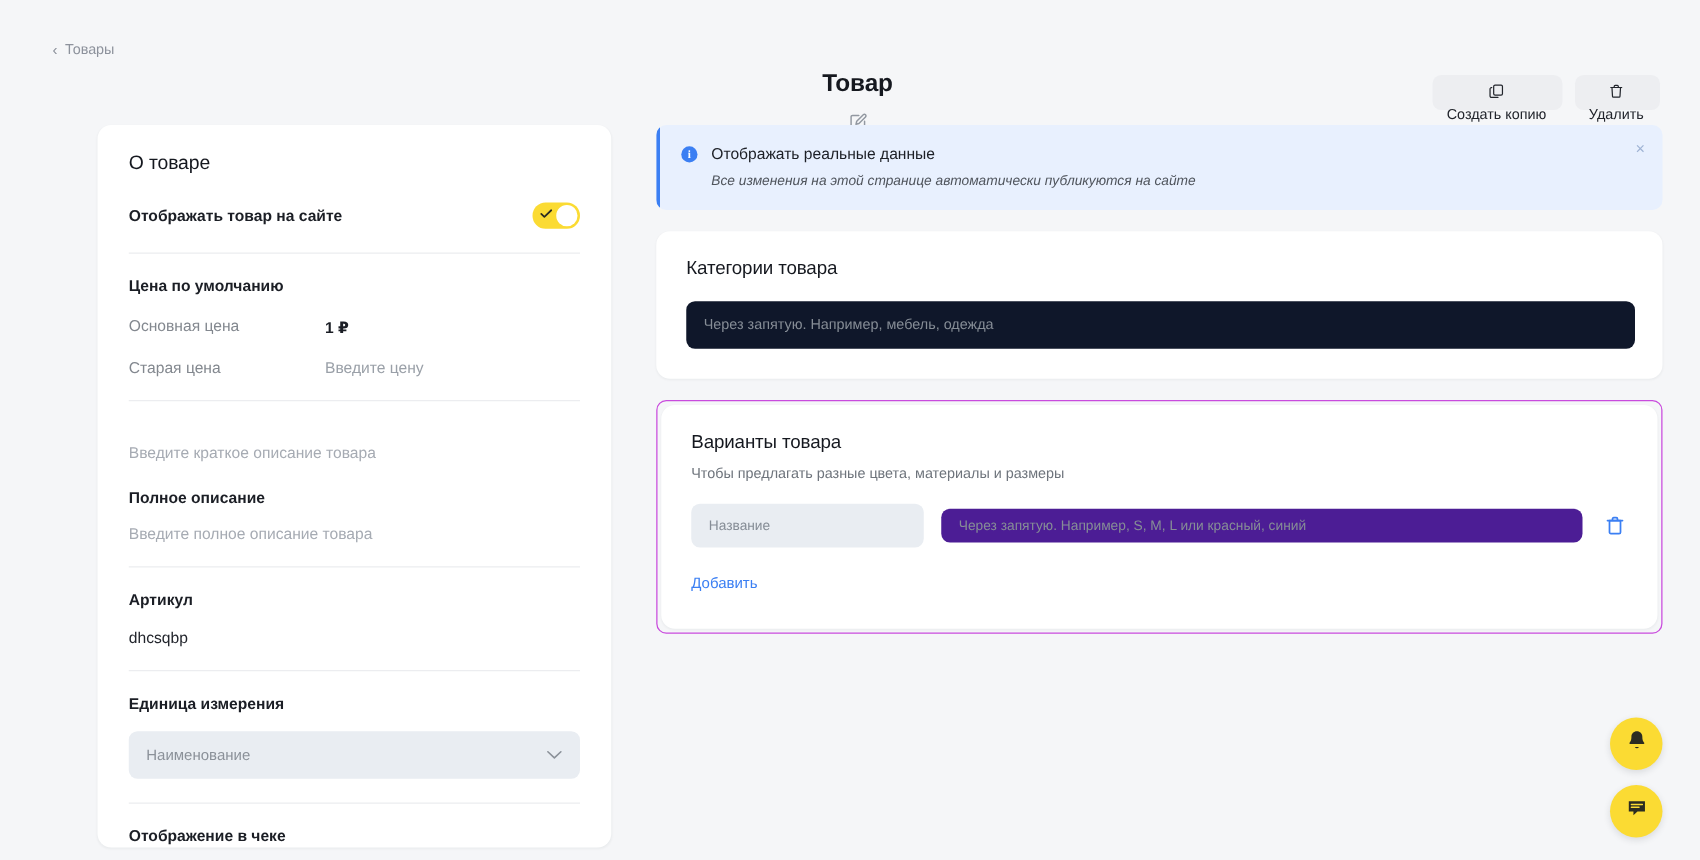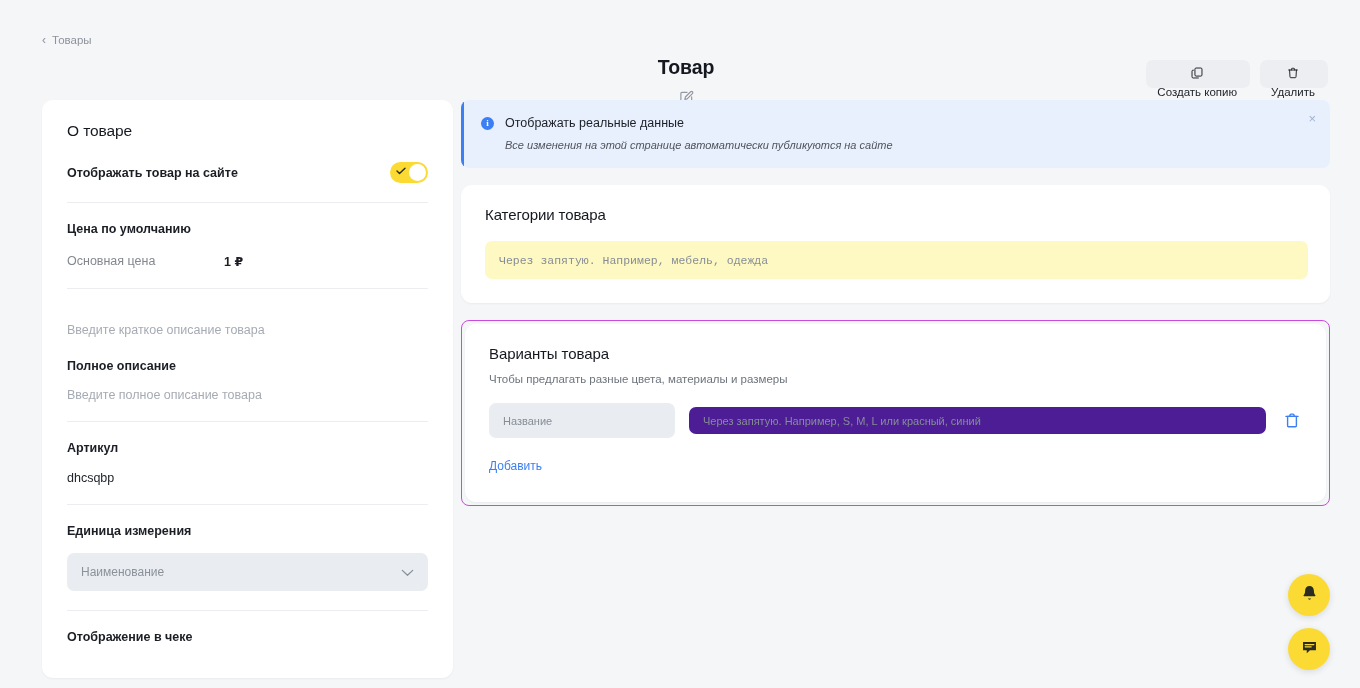--- a/index.html
+++ b/index.html
@@ -76,23 +76,24 @@
     cursor: pointer;
     height: 28px;
     white-space: nowrap;
     flex-direction: column;
   }
   .hbtn svg { display: block; }
 
   
   .content {
     display: flex;
-    gap: 8px;
+    gap: 36px;
     padding: 0 30px 0 42px;
     align-items: flex-start;
+    margin-left: 36px;
   }
   .col-left { width: 411px; flex: 0 0 411px; }
   .col-right { flex: 1 1 auto; min-width: 0; }
 
   .card {
     background: #ffffff;
     border-radius: 11px;
     box-shadow: 0 1px 2px rgba(24,30,48,.05);
   }
 
@@ -240,30 +241,29 @@
   }
 
   .cat-card { margin-top: 17px; padding: 21px 22px 24px 24px; }
   .cat-title {
     font-size: 15px;
     color: #15181f;
     letter-spacing: -0.1px;
   }
   .big-input {
     margin-top: 18px;
-    background: #fef9c3;
+    background: #0f172a;
     border-radius: 7px;
     height: 38px;
     display: flex;
     align-items: center;
     padding: 0 14px;
     font-size: 11.5px;
     color: #868d96;
     cursor: text;
-    font-family: Liberation Mono, monospace;
   }
 
   
   .variants-wrap {
     margin-top: 17px;
     border: 1.5px solid #c94bdd;
     border-radius: 8px;
     padding: 3px;
   }
   .variants-card { padding: 21px 22px 28px 24px; }
@@ -407,20 +407,24 @@
       <div class="divider"></div>
 
       <div class="block">
         <div class="block-head">Цена по умолчанию</div>
 
         <div class="kv-row">
           <span class="kv-key">Основная цена</span>
           <span class="kv-val">1 ₽</span>
         </div>
 
+        <div class="kv-row">
+          <span class="kv-key">Старая цена</span>
+          <span class="kv-val placeholder">Введите цену</span>
+        </div>
       </div>
 
       <div class="divider"></div>
 
       <div class="block">
         <div class="field-placeholder">Введите краткое описание товара</div>
 
         <div class="block-head spaced">Полное описание</div>
         <div class="field-placeholder">Введите полное описание товара</div>
       </div>

